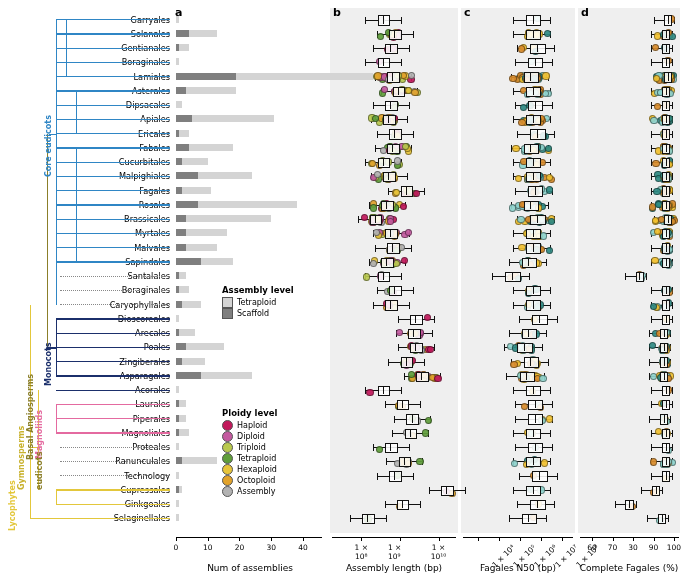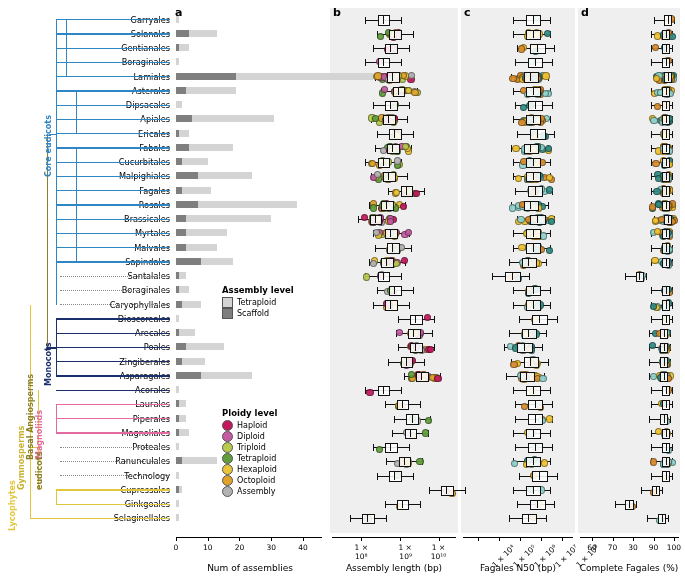--- a/index.html
+++ b/index.html
@@ -832,21 +832,21 @@
       <div class="whisk" style="left: 349.786px; top: 518.25px; width: 35.8714px;"></div>
       <div class="cap" style="left: 349.786px; top: 515.25px; height: 7px;"></div>
       <div class="cap" style="left: 385.657px; top: 515.25px; height: 7px;"></div>
       <div class="pt" style="width: 5.2px; height: 5.2px; left: 364.317px; top: 515.486px; background: rgb(95, 158, 58); opacity: 0.92;"></div>
       <div class="boxrect" style="left: 362.129px; top: 514.05px; width: 10.4143px; height: 8.4px; background: rgba(255, 255, 255, 0.88);"></div>
       <div class="med" style="left: 367.143px; top: 514.05px; height: 8.4px;"></div>
       <div class="axisline" style="left: 332px; top: 537px; width: 124px;"></div>
       <div class="tickline" style="left: 361.357px; top: 538px;"></div>
       <div class="tick" style="left: 349.357px; top: 543px; width: 24px; text-align: center;">1 × 10⁸</div>
       <div class="tickline" style="left: 399.929px; top: 538px;"></div>
-      <div class="tick" style="left: 387.929px; top: 543px; width: 24px; text-align: right;">1 × 10⁹</div>
+      <div class="tick" style="left: 387.929px; top: 543px; width: 24px; text-align: left;">1 × 10⁹</div>
       <div class="tickline" style="left: 438.5px; top: 538px;"></div>
       <div class="tick" style="left: 426.5px; top: 543px; width: 24px; text-align: center;">1 × 10¹⁰</div>
     </div>
   <div id="panel-c">
       <div class="whisk" style="left: 512.696px; top: 19.5px; width: 37.5652px;"></div>
       <div class="cap" style="left: 512.696px; top: 16.5px; height: 7px;"></div>
       <div class="cap" style="left: 550.261px; top: 16.5px; height: 7px;"></div>
       <div class="pt" style="width: 5.2px; height: 5.2px; left: 533.711px; top: 15.1825px; background: rgb(142, 211, 205); opacity: 0.92;"></div>
       <div class="boxrect" style="left: 525.843px; top: 15.3px; width: 13.5652px; height: 8.4px; background: rgba(255, 255, 255, 0.88);"></div>
       <div class="med" style="left: 532.522px; top: 15.3px; height: 8.4px;"></div>

